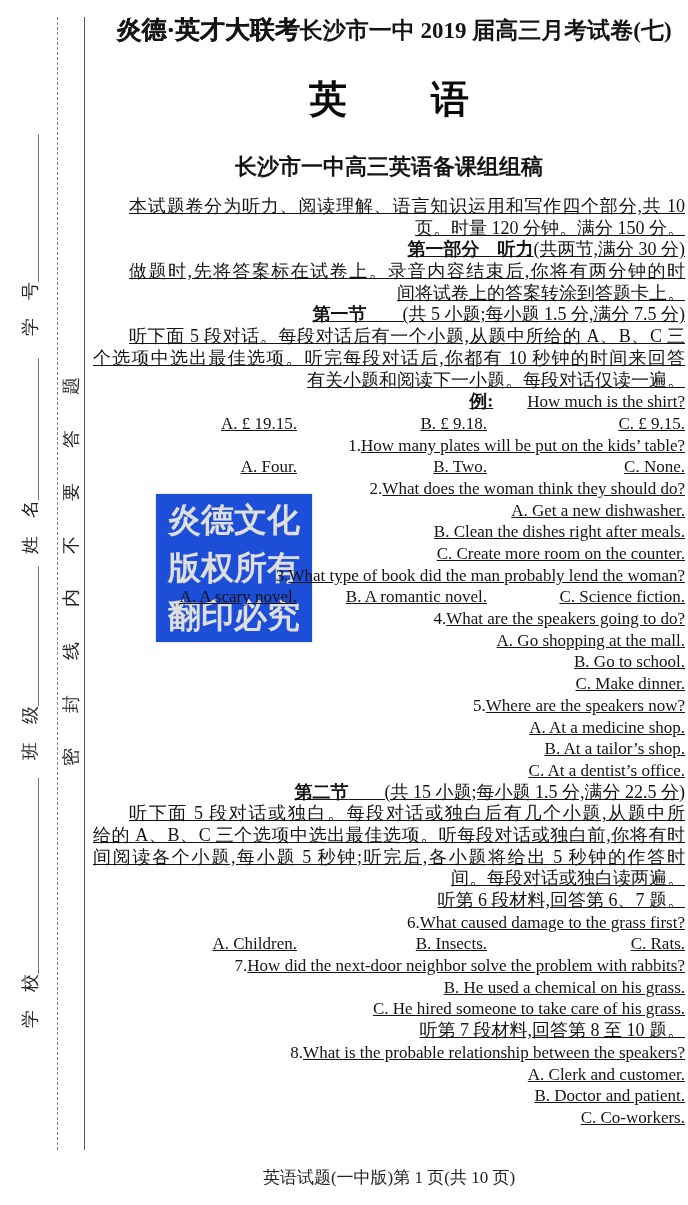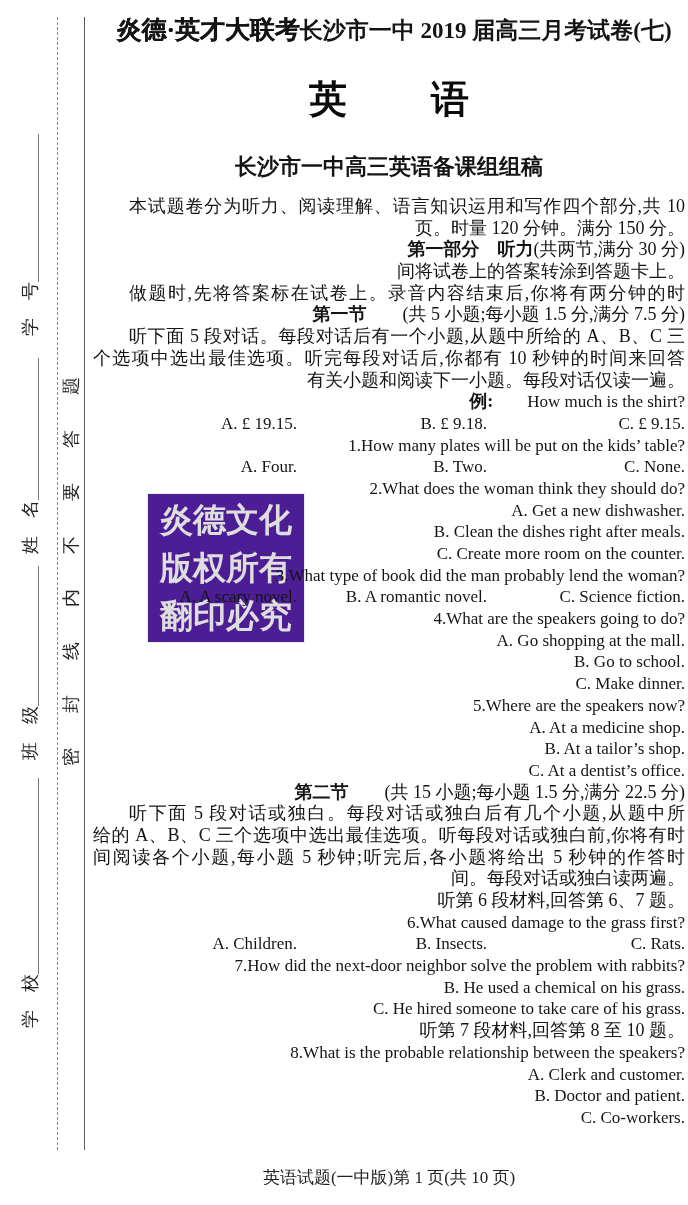--- a/index.html
+++ b/index.html
@@ -29,28 +29,28 @@
       font-weight:bold;font-size:23px;line-height:28px;white-space:nowrap;}
   .header .brand{font-size:25px;text-shadow:0.4px 0 0 currentColor;}
   .title-row{position:absolute;top:79px;left:93px;width:592px;display:flex;
       justify-content:center;gap:84px;font-family:"Liberation Sans","DejaVu Sans",sans-serif;
       font-weight:bold;font-size:38px;line-height:40px;color:#0a0a0a;}
   .subtitle{position:absolute;top:154px;left:93px;width:592px;text-align:center;
       font-family:"Liberation Sans","DejaVu Sans",sans-serif;font-weight:bold;
       font-size:22px;line-height:26px;}
 
   
-  .watermark{position:absolute;left:147px;top:493px;width:158px;height:150px;
-      background:#4c1d95;border:1px solid #ededed;box-sizing:border-box;
+  .watermark{position:absolute;left:155px;top:493px;width:158px;height:150px;
+      background:#1d4ed8;border:1px solid #ededed;box-sizing:border-box;
       text-align:center;padding-top:2px;z-index:0;}
   .watermark div{font-size:33px;line-height:48px;color:#dedede;font-weight:bold;}
 
   
   .bodytext{position:absolute;left:93px;top:196px;width:592px;z-index:1;
-      font-size:18px;line-height:21.7px;}
+      font-size:18px;line-height:21.7px;text-decoration:underline;}
   .line{height:21.7px;white-space:nowrap;text-align:right;}
   .cnp{text-indent:36px;}
   .j{white-space:normal;text-align:justify;text-align-last:justify;}
   .hb{font-weight:bold;}
   .en{font-size:17px;}
   .ex .ex-en{margin-left:34px;}
   .q .qnum{display:inline-block;width:34px;}
   .q{padding-left:3px;}
   .opt{padding-left:40px;}
   .opt3{display:grid;grid-template-columns:169px 190px auto;padding-left:35px;}
@@ -90,22 +90,22 @@
   <div class="watermark" id="wm">
       <div>炎德文化</div>
       <div>版权所有</div>
       <div>翻印必究</div>
     </div>
 
   <div class="bodytext" id="bodytext">
       <div class="line cnp j">本试题卷分为听力、阅读理解、语言知识运用和写作四个部分,共 10</div>
       <div class="line cn">页。时量 120 分钟。满分 150 分。</div>
       <div class="line h"><span class="hb">第一部分　听力</span><span>(共两节,满分 30 分)</span></div>
+      <div class="line cnp j">做题时,先将答案标在试卷上。录音内容结束后,你将有两分钟的时</div>
       <div class="line cn">间将试卷上的答案转涂到答题卡上。</div>
-      <div class="line cnp j">做题时,先将答案标在试卷上。录音内容结束后,你将有两分钟的时</div>
       <div class="line h"><span class="hb">第一节</span><span>　　(共 5 小题;每小题 1.5 分,满分 7.5 分)</span></div>
       <div class="line cnp j">听下面 5 段对话。每段对话后有一个小题,从题中所给的 A、B、C 三</div>
       <div class="line cn j">个选项中选出最佳选项。听完每段对话后,你都有 10 秒钟的时间来回答</div>
       <div class="line cn">有关小题和阅读下一小题。每段对话仅读一遍。</div>
       <div class="line ex"><span class="hb">例:</span><span class="ex-en en">How much is the shirt?</span></div>
       <div class="line opt3 ex3">
         <span class="en">A. £ 19.15.</span>
         <span class="en">B. £ 9.18.</span>
         <span class="en">C. £ 9.15.</span>
       </div>

